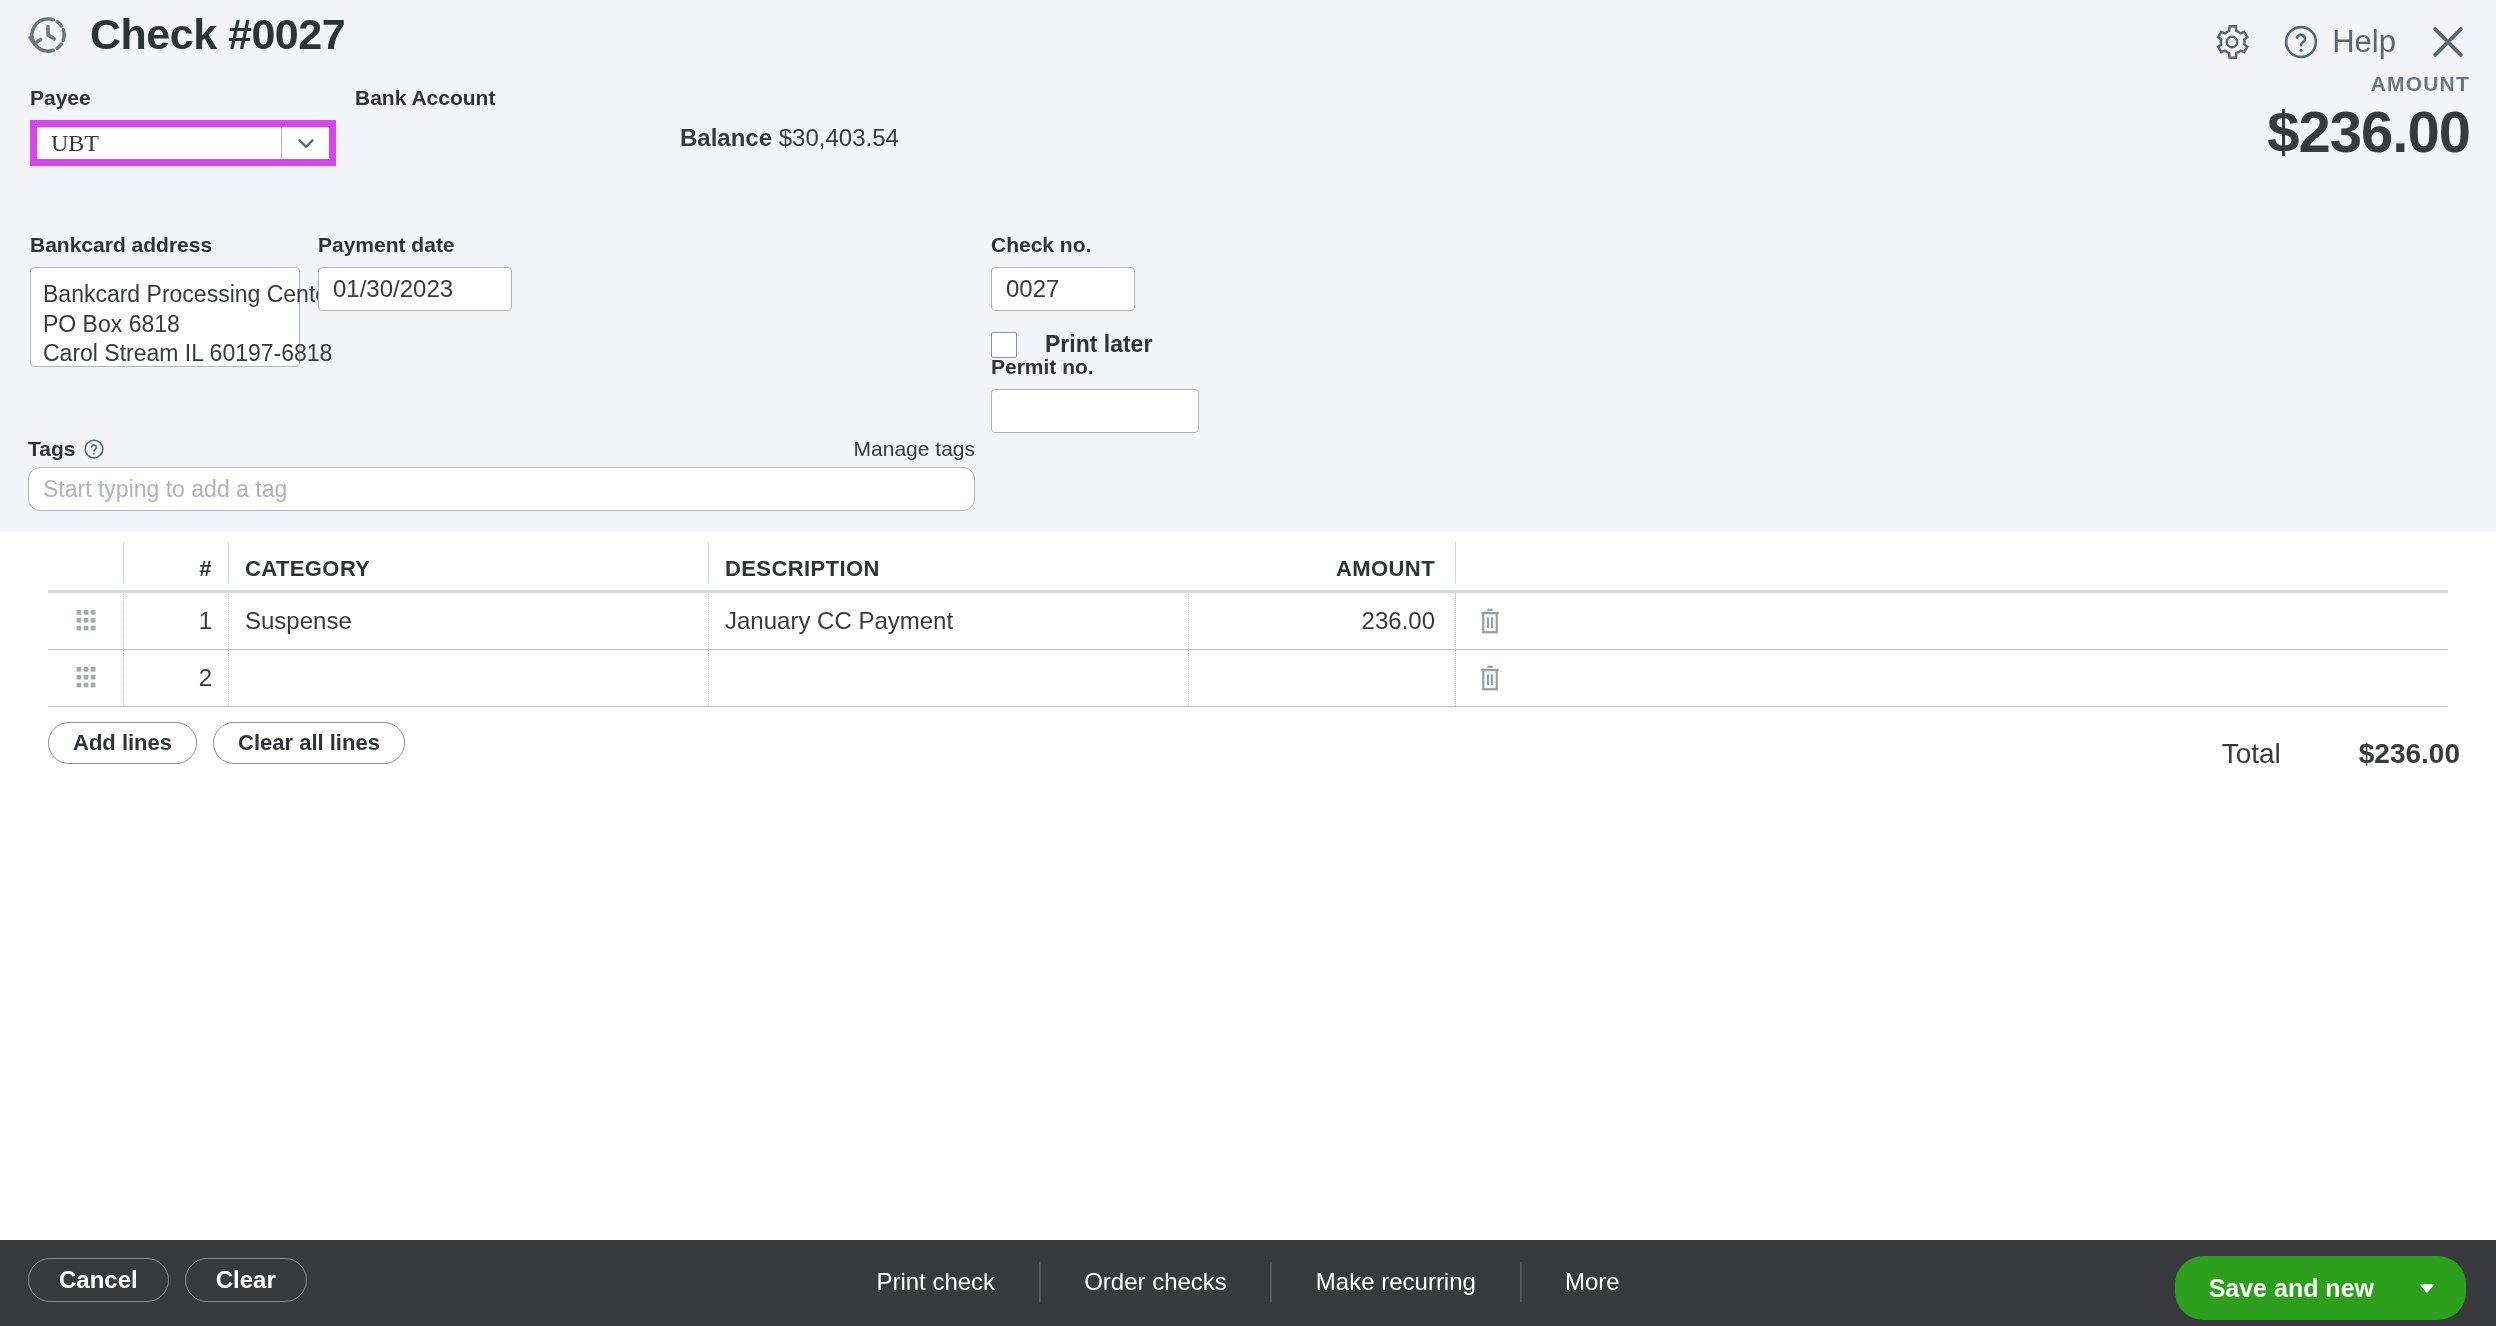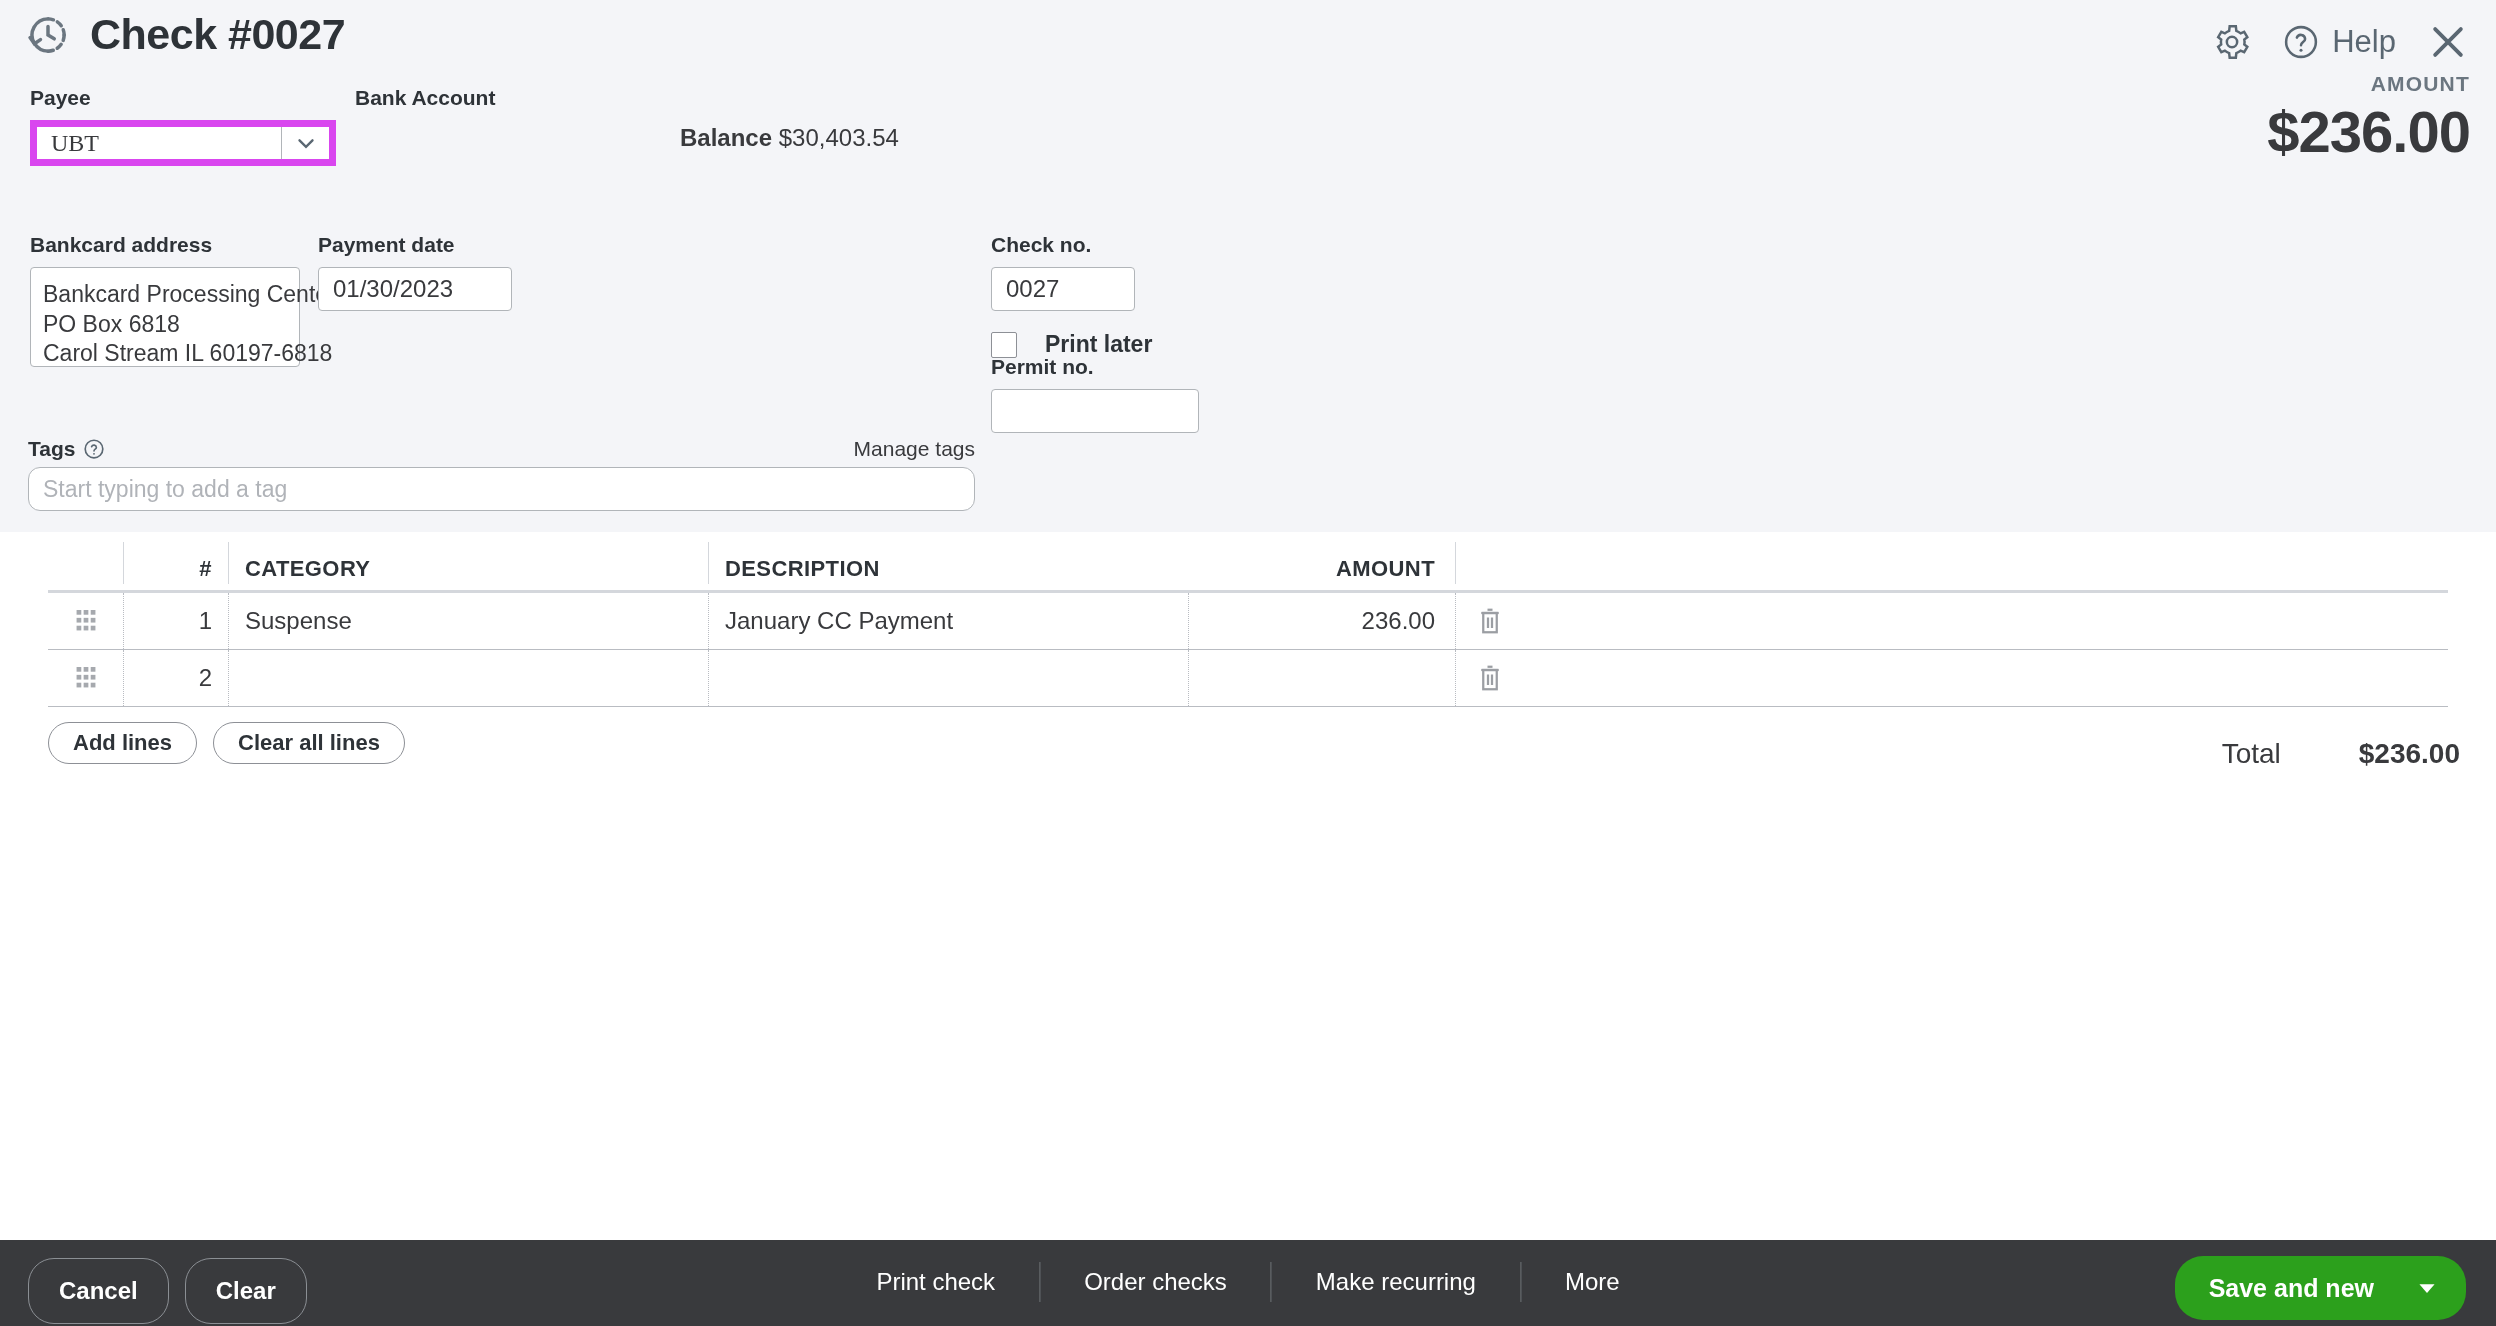--- a/index.html
+++ b/index.html
@@ -88,21 +88,21 @@
   .lt-buttons { position: absolute; left: 48px; top: 190px; display: flex; gap: 16px; }
   .pill-btn { height: 42px; padding: 0 24px; border: 1px solid #8d9096; border-radius: 22px; background: #fff;
               font-size: 22px; color: #2e3338; font-weight: bold; display: flex; align-items: center; cursor: pointer; }
   .total-row { position: absolute; right: 36px; top: 206px; display: flex; align-items: center; gap: 78px; }
   .total-label { font-size: 28px; color: #393a3d; }
   .total-value { font-size: 28px; color: #393a3d; font-weight: bold; }
 
   
   .bottombar { position: absolute; left: 0; bottom: 0; width: 2496px; height: 86px; background: #393a3d; }
   .bb-left { position: absolute; left: 28px; top: 18px; display: flex; gap: 16px; }
-  .dark-pill { height: 66px; padding: 0 30px; border: 1px solid #8b8f94; border-radius: 26px; background: transparent;
+  .dark-pill { height: 44px; padding: 0 30px; border: 1px solid #8b8f94; border-radius: 26px; background: transparent;
                color: #fff; font-size: 24px; font-weight: bold; display: flex; align-items: center; cursor: pointer; }
   .bb-center { position: absolute; left: 50%; transform: translateX(-50%); top: 22px; display: flex; align-items: center; }
   .bb-link { color: #fff; font-size: 24px; padding: 0 44px; cursor: pointer; line-height: 40px; }
   .bb-div { width: 1px; height: 40px; background: #6f7478; }
   .bb-right { position: absolute; right: 30px; top: 16px; }
   .save-btn { height: 64px; border-radius: 28px; background: #2ca01c; display: flex; align-items: center;
               padding: 0 26px 0 34px; gap: 40px; cursor: pointer; }
   .save-btn .lbl { color: #fff; font-size: 25px; font-weight: bold; }
 </style>
 </head>

